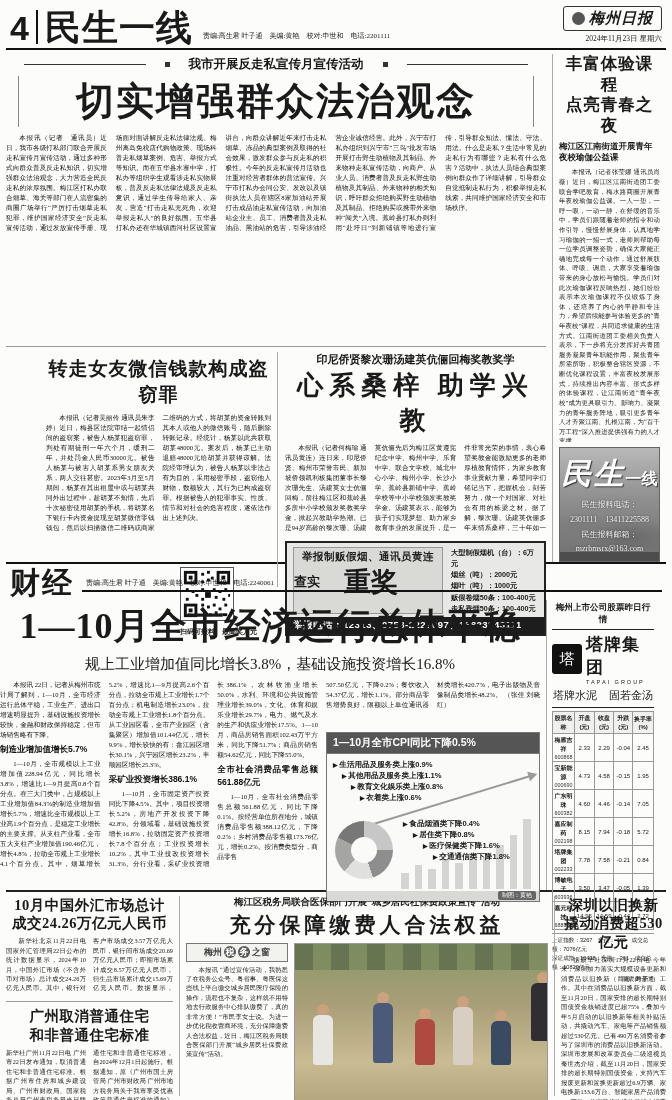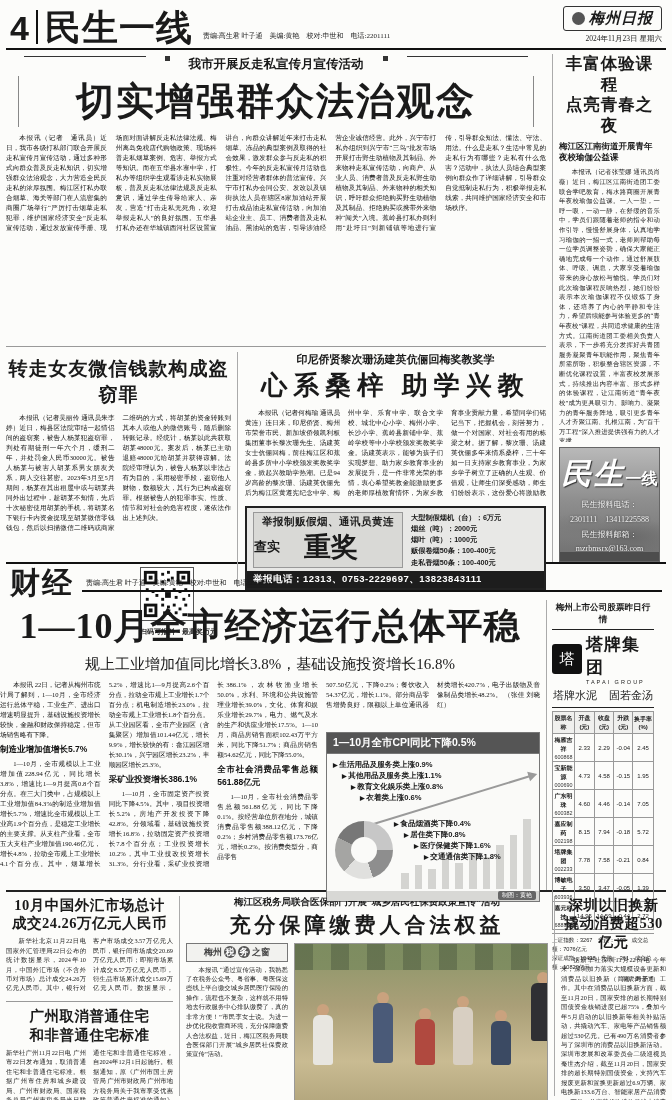--- a/index.html
+++ b/index.html
@@ -22,34 +22,34 @@
   .paper-logo .nm { font-size:15px; font-weight:700; font-style:italic; letter-spacing:1px; }
   .hdr-date { font-size:7.5px; margin-top:3px; color:#222; }
   .rule-thick { height:2px; background:#111; margin:0 6px; }
   .rule-mid { height:1.5px; background:#222; margin:0 6px; }
 
   
   .zone1 { display:flex; padding:4px 6px 0 6px; height:512px; }
   .z1-left { width:546px; padding-right:6px; }
   .z1-right { width:108px; border-left:1px solid #aaa; padding-left:6px; display:flex; flex-direction:column; }
 
-  .kickline { display:flex; gap:19px; margin:2px 18px 0 18px; }
+  .kickline { display:flex; align-items:center; gap:19px; margin:2px 18px 0 18px; }
   .kickline .ln { flex:1; height:1px; background:#333; }
   .kickline .sq { width:5px; height:5px; background:#333; flex:none; }
   .kickline .kt { font-size:12.5px; font-weight:700; font-family:"Liberation Sans",sans-serif; white-space:nowrap; }
   .main-hl { text-align:center; font-size:38px; font-weight:900; letter-spacing:2px; margin:3px 12px 6px 12px;
              border-left:1px solid #888; border-right:1px solid #888; padding:0 4px; }
   .bodytxt { font-size:6.6px; line-height:1.52; text-align:justify; color:#111; }
   .cols5 { column-count:5; column-gap:9px; column-rule:none; height:208px; overflow:hidden; }
   .indent p, .bodytxt p { text-indent:2em; }
 
   .z1-divider { height:1px; background:#999; margin:5px 0 5px 0; }
 
   .midrow { display:flex; height:235px; }
-  .mid-left { width:232px; border-right:1px solid #aaa; padding-right:6px; }
+  .mid-left { width:232px; border-right:1px solid #aaa; padding-right:6px;margin-left:40px; }
   .mid-center { flex:1; padding-left:7px; }
   .h2-serif { font-size:19px; font-weight:900; text-align:center; letter-spacing:1px; margin:4px 0 5px 0; }
   .cols2 { column-count:2; column-gap:8px; height:150px; overflow:hidden; }
   .qr-wrap { display:flex; justify-content:flex-end; align-items:center; gap:6px; margin-top:4px; padding-right:14px; }
   .qr-cap { font-size:7px; font-weight:700; text-align:center; margin-top:2px; }
   .kicker-sm { font-size:11px; font-weight:700; text-align:center; font-family:"Liberation Sans",sans-serif; }
   .h2-big { font-size:26px; font-weight:900; text-align:center; letter-spacing:6px; margin:1px 0 5px 0; }
   .cols3 { column-count:3; column-gap:8px; height:92px; overflow:hidden; }
 
   
@@ -94,21 +94,21 @@
   .z2-text { width:318px; column-count:3; column-gap:8px; height:212px; overflow:hidden; }
   .subhead { font-size:8.5px; font-weight:900; font-family:"Liberation Sans",sans-serif; text-indent:0 !important; margin:3px 0; break-inside:avoid; }
   .z2-rightstack { flex:1; }
   .z2-minitext { column-count:2; column-gap:8px; height:48px; overflow:hidden; }
 
   
   .chart { border:1px solid #777; margin-top:4px; }
   .chart-title { background:#555; color:#fff; font-weight:700; font-size:10.5px; padding:3px 6px; font-family:"Liberation Sans",sans-serif; }
   .chart-body { position:relative; height:148px; background:#fafaf8; border-top:1px solid #777; overflow:hidden; }
   .lbl-up { position:absolute; top:5px; left:6px; z-index:3; }
-  .lbl-dn { position:absolute; top:64px; left:67px; z-index:3; }
+  .lbl-dn { position:absolute; top:64px; left:76px; z-index:3; }
   .clbl { font-size:7.6px; font-weight:700; font-family:"Liberation Sans",sans-serif; white-space:nowrap; line-height:1.45; }
   .clbl:before { content:"▶ "; font-size:6px; }
   .lbl-up .clbl:nth-child(2){margin-left:9px} .lbl-up .clbl:nth-child(3){margin-left:18px} .lbl-up .clbl:nth-child(4){margin-left:27px}
   .lbl-dn .clbl:nth-child(2){margin-left:10px} .lbl-dn .clbl:nth-child(3){margin-left:20px} .lbl-dn .clbl:nth-child(4){margin-left:30px}
   .donut { position:absolute; left:8px; bottom:22px; width:58px; height:58px; border-radius:50%;
            background:conic-gradient(#c7c7c7 0 25%, #8e8e8e 25% 45%, #e0e0de 45% 62%, #a5a5a3 62% 82%, #777 82% 100%); z-index:2; }
   .donut:after { content:""; position:absolute; inset:16px; border-radius:50%; background:#fafaf8; }
   .bars { position:absolute; left:74px; right:8px; bottom:12px; height:96px; display:flex; align-items:flex-end; gap:6px; z-index:1; }
   .bars div { width:11px; background:#d4d4d1; }
   .arrow { position:absolute; left:40px; bottom:74px; width:170px; height:2px; background:#9a9a9a; transform:rotate(-17deg); transform-origin:left center; z-index:1; }

